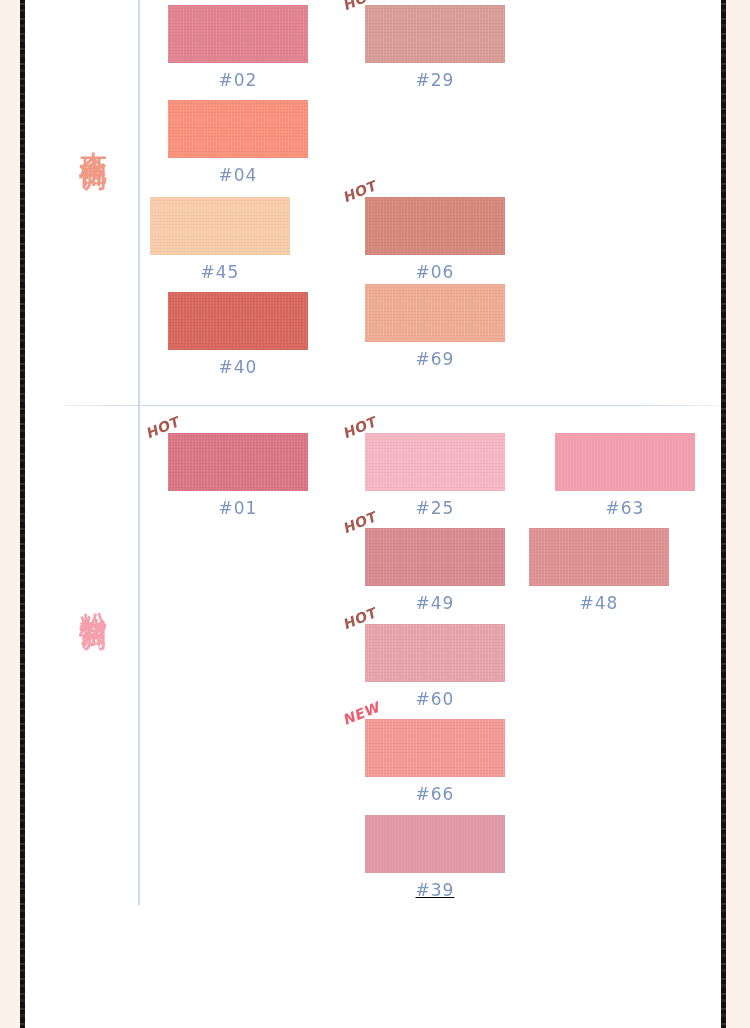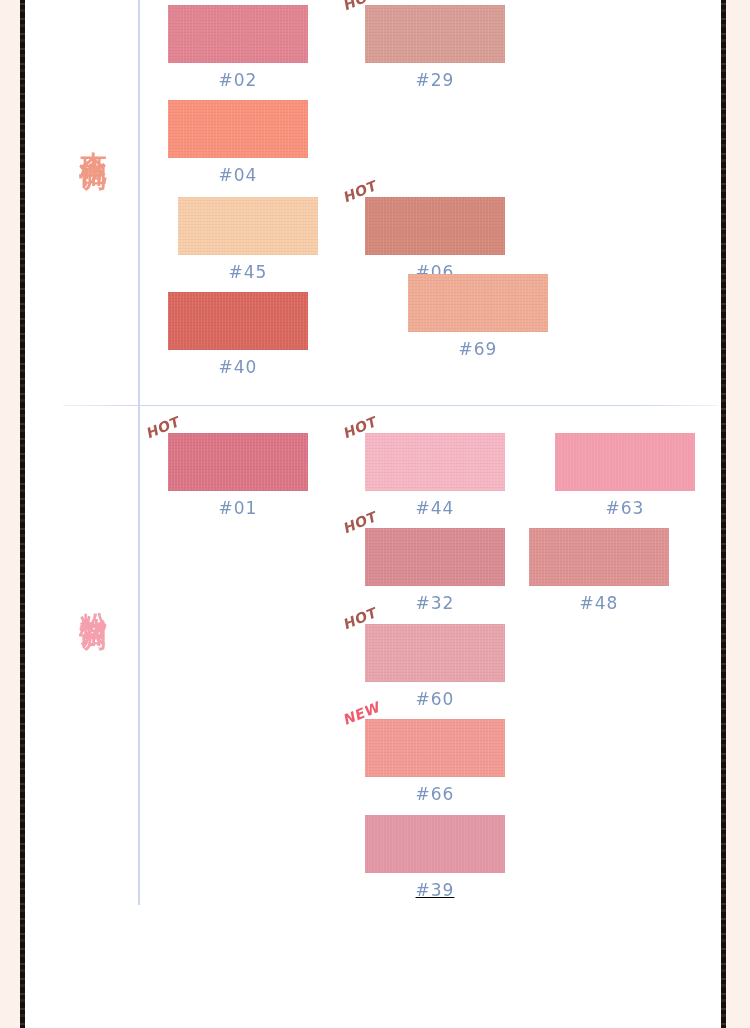--- a/index.html
+++ b/index.html
@@ -133,59 +133,59 @@
       <div class="cell" style="left: 340px; top: 5px;">
         <div class="chip" style="width: 140px; height: 58px; background-color: rgb(216, 157, 149);">
           <span class="badge hot">HOT</span>
         </div>
         <div class="code">#29</div>
       </div>
       <div class="cell" style="left: 143px; top: 100px;">
         <div class="chip" style="width: 140px; height: 58px; background-color: rgb(249, 145, 123);"></div>
         <div class="code">#04</div>
       </div>
-      <div class="cell" style="left: 153px; top: 197px;">
+      <div class="cell" style="left: 125px; top: 197px;">
         <div class="chip" style="width: 140px; height: 58px; background-color: rgb(248, 205, 169);"></div>
         <div class="code">#45</div>
       </div>
       <div class="cell" style="left: 340px; top: 197px;">
         <div class="chip" style="width: 140px; height: 58px; background-color: rgb(212, 136, 122);">
           <span class="badge hot">HOT</span>
         </div>
         <div class="code">#06</div>
       </div>
       <div class="cell" style="left: 143px; top: 292px;">
         <div class="chip" style="width: 140px; height: 58px; background-color: rgb(217, 103, 94);"></div>
         <div class="code">#40</div>
       </div>
-      <div class="cell" style="left: 340px; top: 274px; margin-left: 43px;">
+      <div class="cell" style="left: 340px; top: 284px;">
         <div class="chip" style="width: 140px; height: 58px; background-color: rgb(240, 172, 149);"></div>
         <div class="code">#69</div>
       </div>
       <div class="cell" style="left: 143px; top: 433px;">
         <div class="chip" style="width: 140px; height: 58px; background-color: rgb(219, 117, 133);">
           <span class="badge hot">HOT</span>
         </div>
         <div class="code">#01</div>
       </div>
       <div class="cell" style="left: 340px; top: 433px;">
         <div class="chip" style="width: 140px; height: 58px; background-color: rgb(246, 182, 196);">
           <span class="badge hot">HOT</span>
         </div>
-        <div class="code">#44</div>
+        <div class="code">#25</div>
       </div>
       <div class="cell" style="left: 530px; top: 433px;">
         <div class="chip grainy" style="width: 140px; height: 58px; background-color: rgb(242, 157, 173);"></div>
         <div class="code">#63</div>
       </div>
       <div class="cell" style="left: 340px; top: 528px;">
         <div class="chip" style="width: 140px; height: 58px; background-color: rgb(216, 139, 145);">
           <span class="badge hot">HOT</span>
         </div>
-        <div class="code">#32</div>
+        <div class="code">#49</div>
       </div>
       <div class="cell" style="left: 504px; top: 528px;">
         <div class="chip" style="width: 140px; height: 58px; background-color: rgb(222, 146, 146);"></div>
         <div class="code">#48</div>
       </div>
       <div class="cell" style="left: 340px; top: 624px;">
         <div class="chip" style="width: 140px; height: 58px; background-color: rgb(232, 164, 172);">
           <span class="badge hot">HOT</span>
         </div>
         <div class="code">#60</div>

